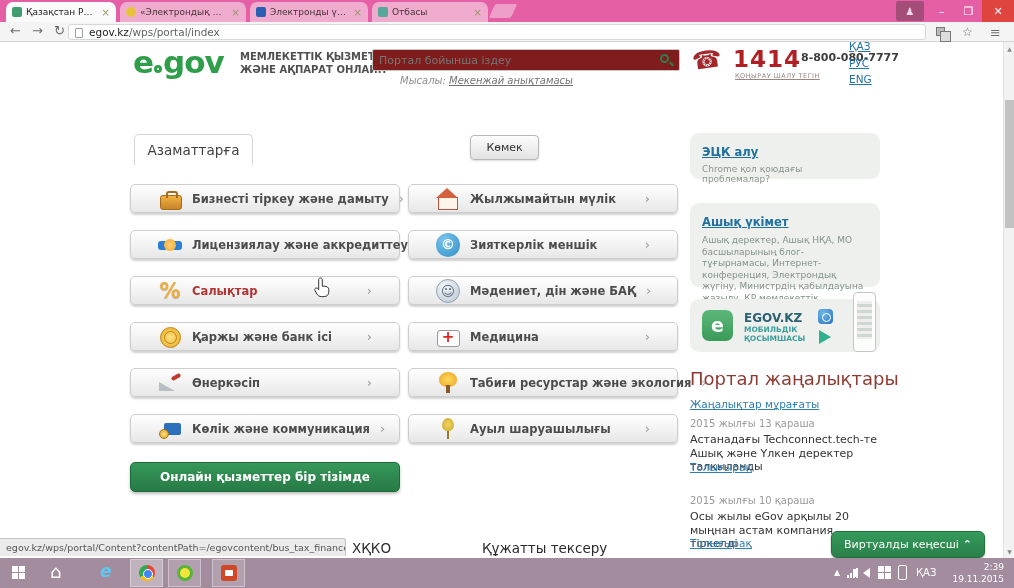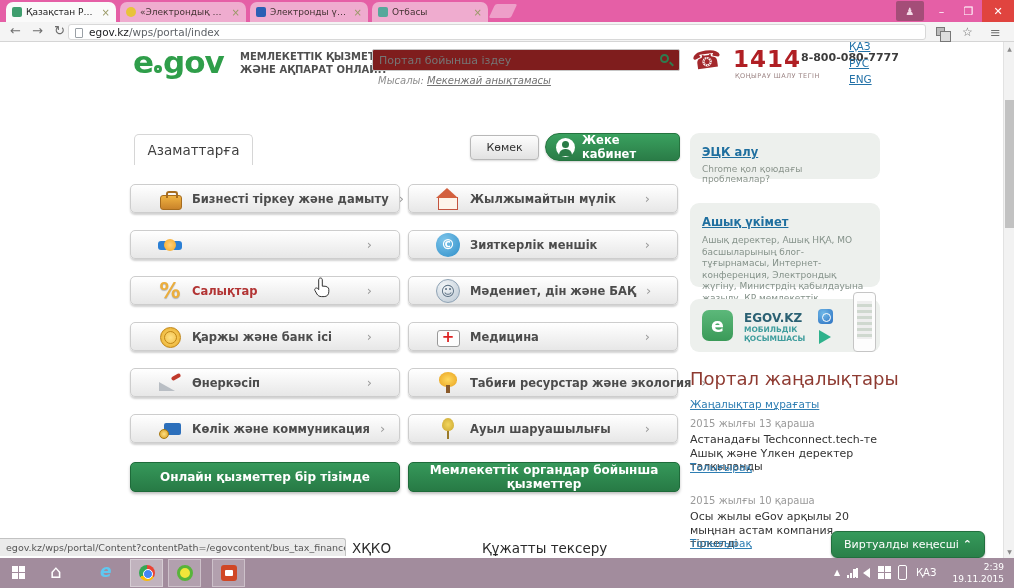--- a/index.html
+++ b/index.html
@@ -32,26 +32,26 @@
   .ext-icon::after { content:""; position:absolute; left:3px; top:3px; width:9px; height:9px; border:1px solid #777; background:#ddd; }
 
   
   .logo { position:absolute; left:133px; top:44px; color:#2f9e4a; font-weight:bold; font-size:31px; letter-spacing:-1px; }
   .logo-circle { display:inline-block; width:8px; height:8px; border:3px solid #2f9e4a; border-radius:50%; margin:0 1px; }
   .tagline { position:absolute; left:240px; top:50px; font-size:10px; font-weight:bold; color:#4f4f4f; line-height:13px; }
   .searchbox { position:absolute; left:372px; top:49px; width:308px; height:22px; background:#7f1d1d; border:1px solid #c6c6c6; border-radius:2px; }
   .searchbox input { position:absolute; left:6px; top:2px; width:270px; height:16px; border:none; outline:none; font-size:11px; color:#999; font-family:inherit; background:transparent; }
   .mag { position:absolute; right:10px; top:4px; width:9px; height:9px; border:2px solid #2e7d4f; border-radius:50%; }
   .mag::after { content:""; position:absolute; left:7px; top:7px; width:5px; height:2px; background:#2e7d4f; transform:rotate(45deg); }
-  .search-hint { position:absolute; left:378px; top:75px; font-size:10px; color:#8d8d8d; font-style:italic; }
+  .search-hint { position:absolute; left:400px; top:75px; font-size:10px; color:#8d8d8d; font-style:italic; }
   .search-hint .hint-link { color:#737373; text-decoration:underline; }
   .phone-icon { position:absolute; left:692px; top:46px; font-size:24px; color:#a3282c; transform:rotate(-8deg); }
   .phone-short { position:absolute; left:733px; top:46px; font-size:23px; font-weight:bold; color:#b01f24; letter-spacing:1px; }
   .phone-full { position:absolute; left:801px; top:51px; font-size:11px; font-weight:bold; color:#3c3c3c; }
-  .phone-note { position:absolute; left:735px; top:72px; font-size:6.5px; color:#9b8383; letter-spacing:.5px; }
+  .phone-note { position:absolute; left:735px; top:72px; font-size:6.5px; color:#9b8383; letter-spacing:.5px;text-decoration:underline; }
   .lang { position:absolute; left:849px; font-size:10.5px; color:#2372a8; text-decoration:underline; }
 
   
   .page-tab { position:absolute; top:134px; height:31px; background:#fff; border:1px solid #d6d6d6; border-bottom:none; border-radius:5px 5px 0 0; display:flex; align-items:center; justify-content:center; font-size:13.5px; color:#3f3f3f; }
   .page-tab.active { top:132px; height:34px; z-index:2; box-shadow:0 -1px 2px rgba(0,0,0,.08); }
   .help-btn { position:absolute; left:470px; top:135px; width:69px; height:25px; background:linear-gradient(#fdfdfd,#e2e2e2); border:1px solid #b8b8b8; border-radius:4px; font-size:11px; color:#333; display:flex; align-items:center; justify-content:center; box-shadow:0 1px 2px rgba(0,0,0,.15); }
   .cabinet-btn { position:absolute; left:545px; top:133px; width:135px; height:28px; background:linear-gradient(#3aa15f,#2a7c47); border:1px solid #25743f; border-radius:14px 5px 5px 14px; color:#fff; font-size:11.5px; font-weight:bold; display:flex; align-items:center; gap:7px; padding:0 10px; box-shadow:0 1px 2px rgba(0,0,0,.2); }
   .person-circle { width:19px; height:19px; background:#fff; border-radius:50%; position:relative; flex:none; }
   .person-circle::before { content:""; position:absolute; left:6px; top:3px; width:7px; height:7px; background:#2a7c47; border-radius:50%; }
   .person-circle::after { content:""; position:absolute; left:3px; top:11px; width:13px; height:7px; background:#2a7c47; border-radius:6px 6px 0 0; }
@@ -217,33 +217,30 @@
   <span class="phone-icon">☎</span>
   <span class="phone-short">1414</span>
   <span class="phone-full">8-800-080-7777</span>
   <span class="phone-note">ҚОҢЫРАУ ШАЛУ ТЕГІН</span>
   <span class="lang" style="top:40px;">ҚАЗ</span>
   <span class="lang" style="top:57px;">РУС</span>
   <span class="lang" style="top:73px;">ENG</span>
 
   <div class="page-tab" style="left:134px;width:119px;">Азаматтарға</div>
   <div class="help-btn">Көмек</div>
-  <div class="cabinet-btn">
-    <span class="person-circle"></span>
-    <span>Жеке кабинет</span>
-  </div>
 
   <div class="col col-left">
     <div class="cat-btn">
       <span class="cicon i-brief"></span>
       <span class="cat-label">Бизнесті тіркеу және дамыту</span>
       <span class="chev">›</span>
     </div>
     <div class="cat-btn">
       <span class="cicon i-hand"></span>
+      <span class="cat-label">Лицензиялау және аккредиттеу</span>
       <span class="chev">›</span>
     </div>
     <div class="cat-btn hl">
       <span class="cicon i-pct">%</span>
       <span class="cat-label">Салықтар</span>
       <span class="chev">›</span>
     </div>
     <div class="cat-btn">
       <span class="cicon i-coin"></span>
       <span class="cat-label">Қаржы және банк ісі</span>
@@ -288,21 +285,20 @@
       <span class="chev">›</span>
     </div>
     <div class="cat-btn">
       <span class="cicon i-wheat"></span>
       <span class="cat-label">Ауыл шаруашылығы</span>
       <span class="chev">›</span>
     </div>
   </div>
 
   <div class="big-green bg1">Онлайн қызметтер бір тізімде</div>
-  <div class="big-green bg2">Мемлекеттік органдар бойынша қызметтер</div>
 
   <svg class="cursor" width="17" height="21" viewBox="0 0 17 21">
     <path d="M6.5 1 C7.8 1 8.3 2 8.3 3 L8.3 9.2 L10 9.2 C12.8 9.2 14.8 10.4 14.8 12.4 L14.8 14.8 C14.8 17.6 13 19.6 10.2 19.6 L7.4 19.6 C5.4 19.6 3.9 18.6 2.9 17 L0.9 13.4 C0.3 12.3 1.1 11 2.4 11 C3.1 11 3.8 11.4 4.2 12 L4.7 12.6 L4.7 3 C4.7 2 5.2 1 6.5 1 Z" fill="#fff" stroke="#333" stroke-width="1"></path>
   </svg>
 
   <div class="sb-box sb-eds">
     <span class="sb-link">ЭЦК алу</span>
     <div class="sb-sub">Chrome қол қоюдағы проблемалар?</div>
   </div>
   <div class="sb-box sb-open">

